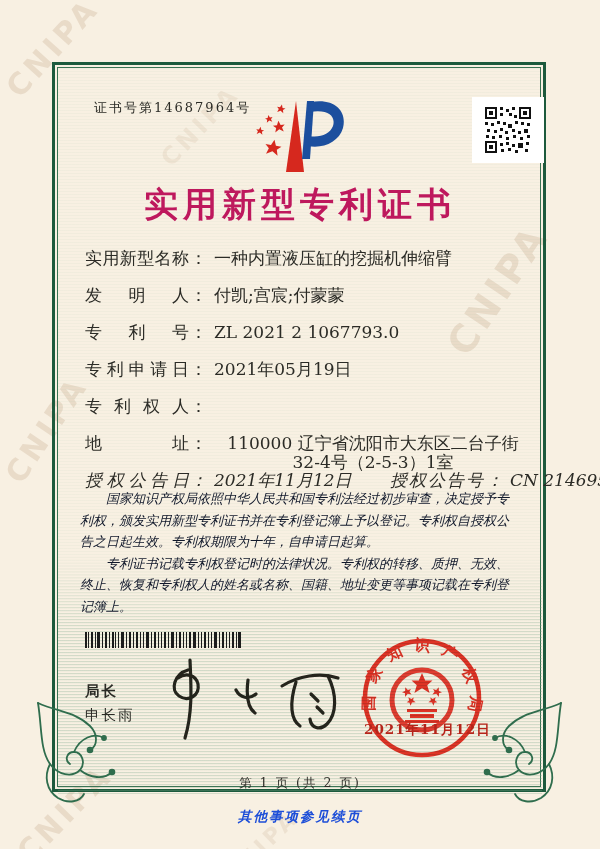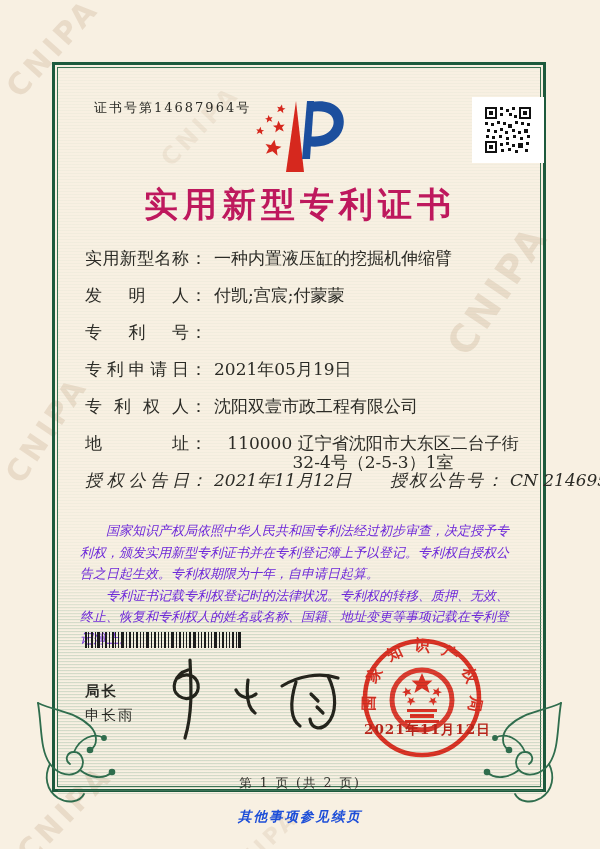--- a/index.html
+++ b/index.html
@@ -47,21 +47,21 @@
   .row .lbl { display:inline-block; width:104px; text-align:justify; text-align-last:justify; }
   .row .colon { margin-left:1px; }
   .row .val { margin-left:7px; max-width:318px;text-align:center; }
   .r1 { top:249px; } .r2 { top:286px; } .r3 { top:323px; }
   .r4 { top:360px; } .r5 { top:397px; } .r6 { top:434px; }
   .r7 { top:471px;font-style:italic; }
   .pair2 { position:absolute; left:305px; top:0; display:flex; white-space:nowrap; }
   .pair2 .lbl2 { letter-spacing:2px; }
   .r7 { width:460px; position:absolute; }
   .legal { position:absolute; left:80px; top:488px; width:438px; z-index:4;
-           font-size:13px; line-height:21.5px; font-style:italic; color:#6d28d9;margin-top:32px; }
+           font-size:13px; line-height:21.5px; font-style:italic; color:#0f172a; }
   .legal p { margin:0; text-indent:2em; }
   .barcode { position:absolute; left:85px; top:632px; z-index:4; }
   .director-label { position:absolute; left:85px; top:682px; z-index:4;
            font-family:"DejaVu Sans","Liberation Sans",sans-serif; font-size:14.5px; font-weight:700; letter-spacing:2px; }
   .director-name  { position:absolute; left:85px; top:706px; z-index:4;
            font-family:"DejaVu Sans","Liberation Sans",sans-serif; font-size:14.5px; font-weight:400; letter-spacing:2px; }
   .signature { position:absolute; left:148px; top:656px; z-index:4; }
   .seal { position:absolute; left:360px; top:636px; z-index:5; opacity:0.93; mix-blend-mode:multiply; }
   .seal-date { position:absolute; left:364px; top:721px; z-index:6;
            font-size:13.5px; font-weight:700; letter-spacing:1px; color:#b5241a; }
@@ -194,30 +194,30 @@
     <span class="val">一种内置液压缸的挖掘机伸缩臂</span>
   </div>
   <div class="row r2">
     <span class="lbl">发明人</span>
       <span class="colon">：</span>
     <span class="val">付凯;宫宸;付蒙蒙</span>
   </div>
   <div class="row r3">
     <span class="lbl">专利号</span>
       <span class="colon">：</span>
+    <span class="val">ZL 2021 2 1067793.0</span>
   </div>
   <div class="row r4">
     <span class="lbl">专利申请日</span>
       <span class="colon">：</span>
     <span class="val">2021年05月19日</span>
   </div>
   <div class="row r5">
     <span class="lbl">专利权人</span>
       <span class="colon">：</span>
-    <span class="val">沈阳双壹市政工程有限公司</span>
   </div>
   <div class="row r6">
     <span class="lbl">地址</span>
       <span class="colon">：</span>
     <span class="val">110000 辽宁省沈阳市大东区二台子街32-4号（2-5-3）1室</span>
   </div>
   <div class="row r7">
     <span class="lbl">授权公告日</span>
       <span class="colon">：</span>
     <span class="val">2021年11月12日</span>

